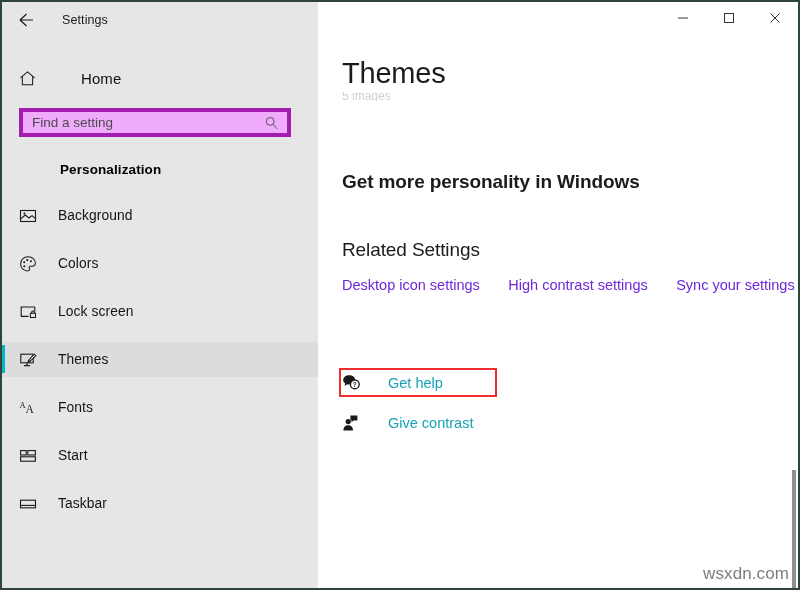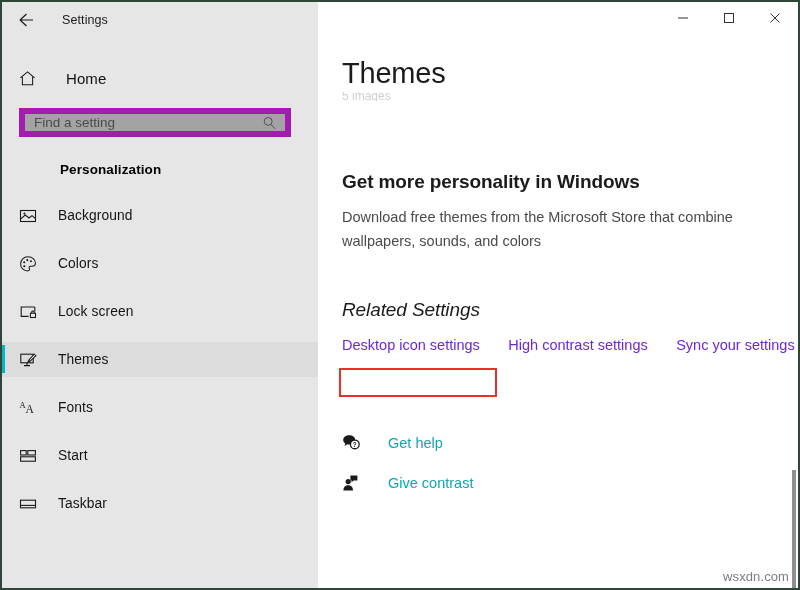--- a/index.html
+++ b/index.html
@@ -95,30 +95,30 @@
   }
   .home-icon {
     width: 24px;
     display: flex;
     justify-content: flex-start;
     align-items: center;
   }
   .home-label {
     font-size: 15px;
     color: #111111;
-    margin-left: 24px;
+    margin-left: 39px;
     letter-spacing: .1px;
   }
 
   .search-wrap {
     margin: 14px 0 0 17px;
     width: 272px;
     height: 29px;
-    background: #a3a3a3;
-    border: 6px solid #a21caf;
+    background: #f0abfc;
+    border: 4px solid #a21caf;
     box-sizing: border-box;
     display: flex;
     align-items: center;
     position: relative;
   }
   .search-input {
     border: none;
     outline: none;
     background: transparent;
     font-family: "Liberation Sans", sans-serif;
@@ -227,21 +227,20 @@
     line-height: 24px;
     color: #4a4a4a;
   }
 
   .related-head {
     margin: 46px 0 0 24px;
     font-size: 19px;
     font-weight: normal;
     color: #1b1b1b;
     letter-spacing: -.1px;
-    font-style: italic;
   }
 
   .link-list { margin-top: 15px; }
   .link-row {
     margin-left: 24px;
     margin-bottom: 18px;
     display: inline-block;
   }
   .link-row:last-child { margin-bottom: 0; }
   .ui-link {
@@ -295,21 +294,21 @@
     top: 432px;
     width: 4px;
     height: 118px;
     background: #8f8f8f;
   }
 
   .watermark {
     position: absolute;
     right: 9px;
     bottom: 4px;
-    font-size: 13px;
+    font-size: 17px;
     color: #7d7d7d;
     letter-spacing: .1px;
   }
 </style>
 </head>
 <body>
 
 <div id="app-window">
 
   <div id="titlebar">
@@ -463,21 +462,20 @@
 
     </div>
   </div>
 
   <div id="content">
 
     <h1 class="page-title">Themes</h1>
     <div class="clipped-sub">5 images</div>
 
     <h2 class="section-head">Get more personality in Windows</h2>
-    <div class="section-body">Download free themes from the Microsoft Store that combine wallpapers, sounds, and colors</div>
 
     <h2 class="related-head">Related Settings</h2>
 
     <div class="link-list">
       <div class="link-row">
         <a class="ui-link">Desktop icon settings</a>
       </div>
       <div class="link-row">
         <a class="ui-link">High contrast settings</a>
       </div>

